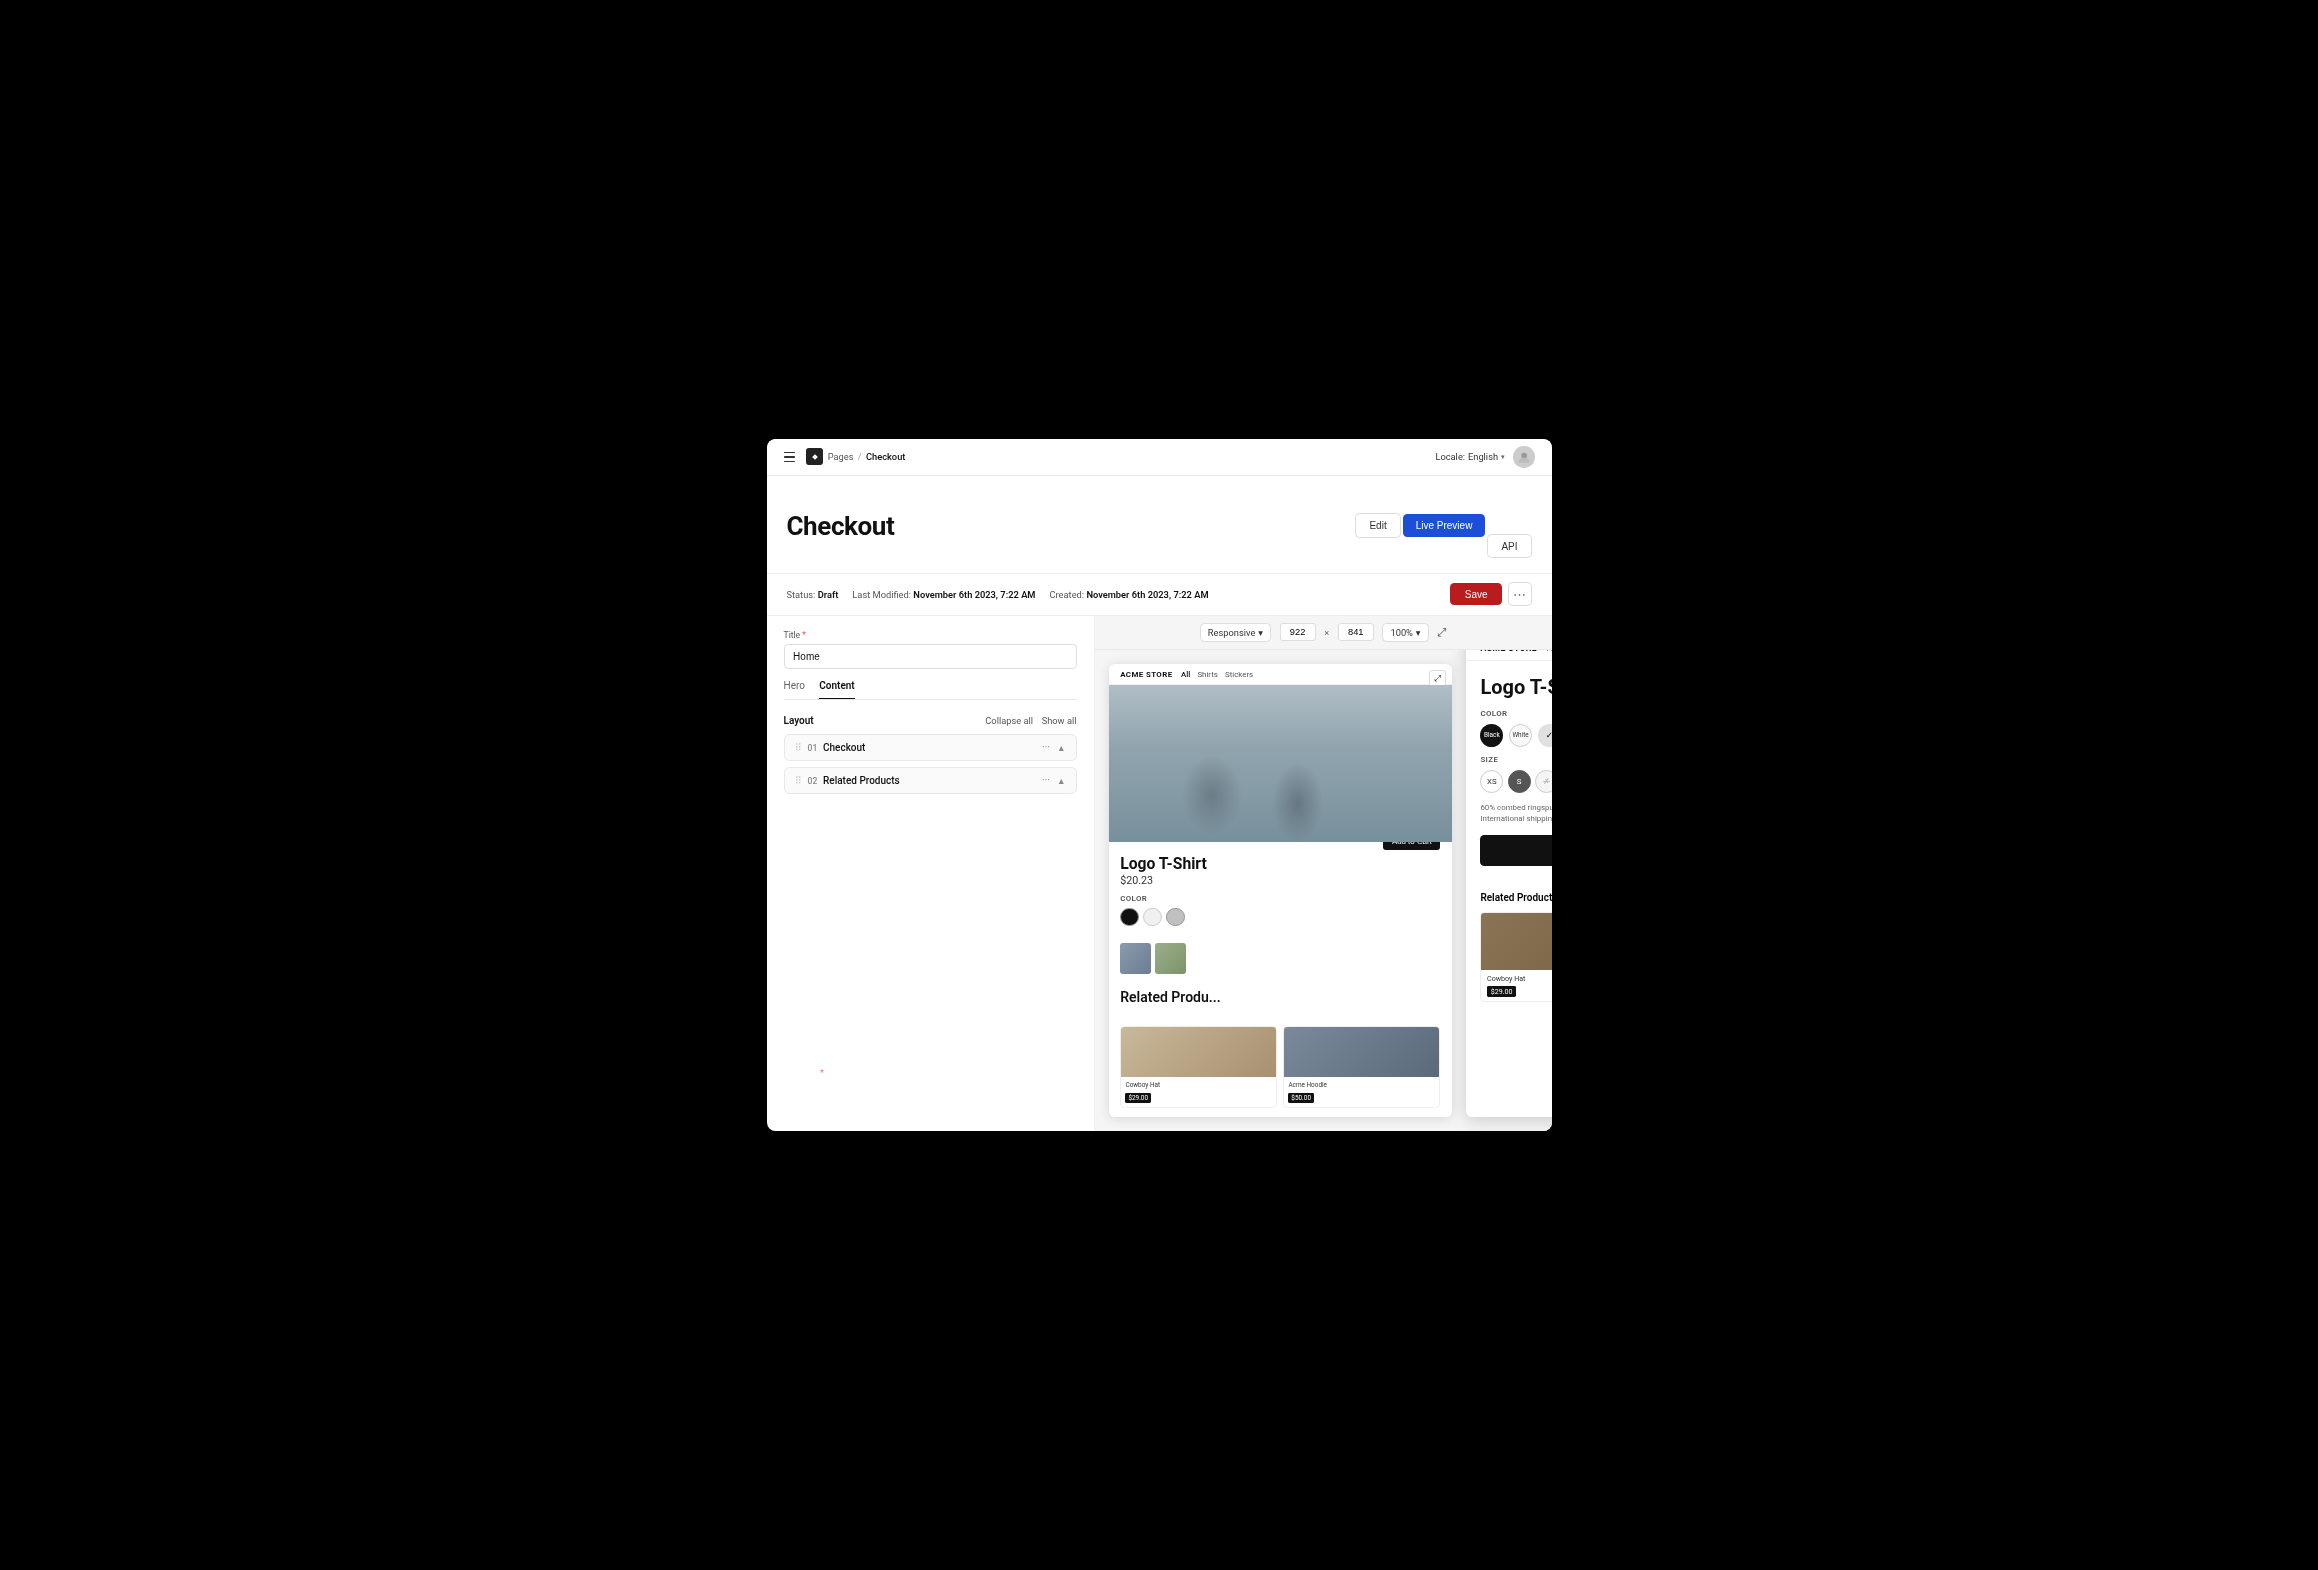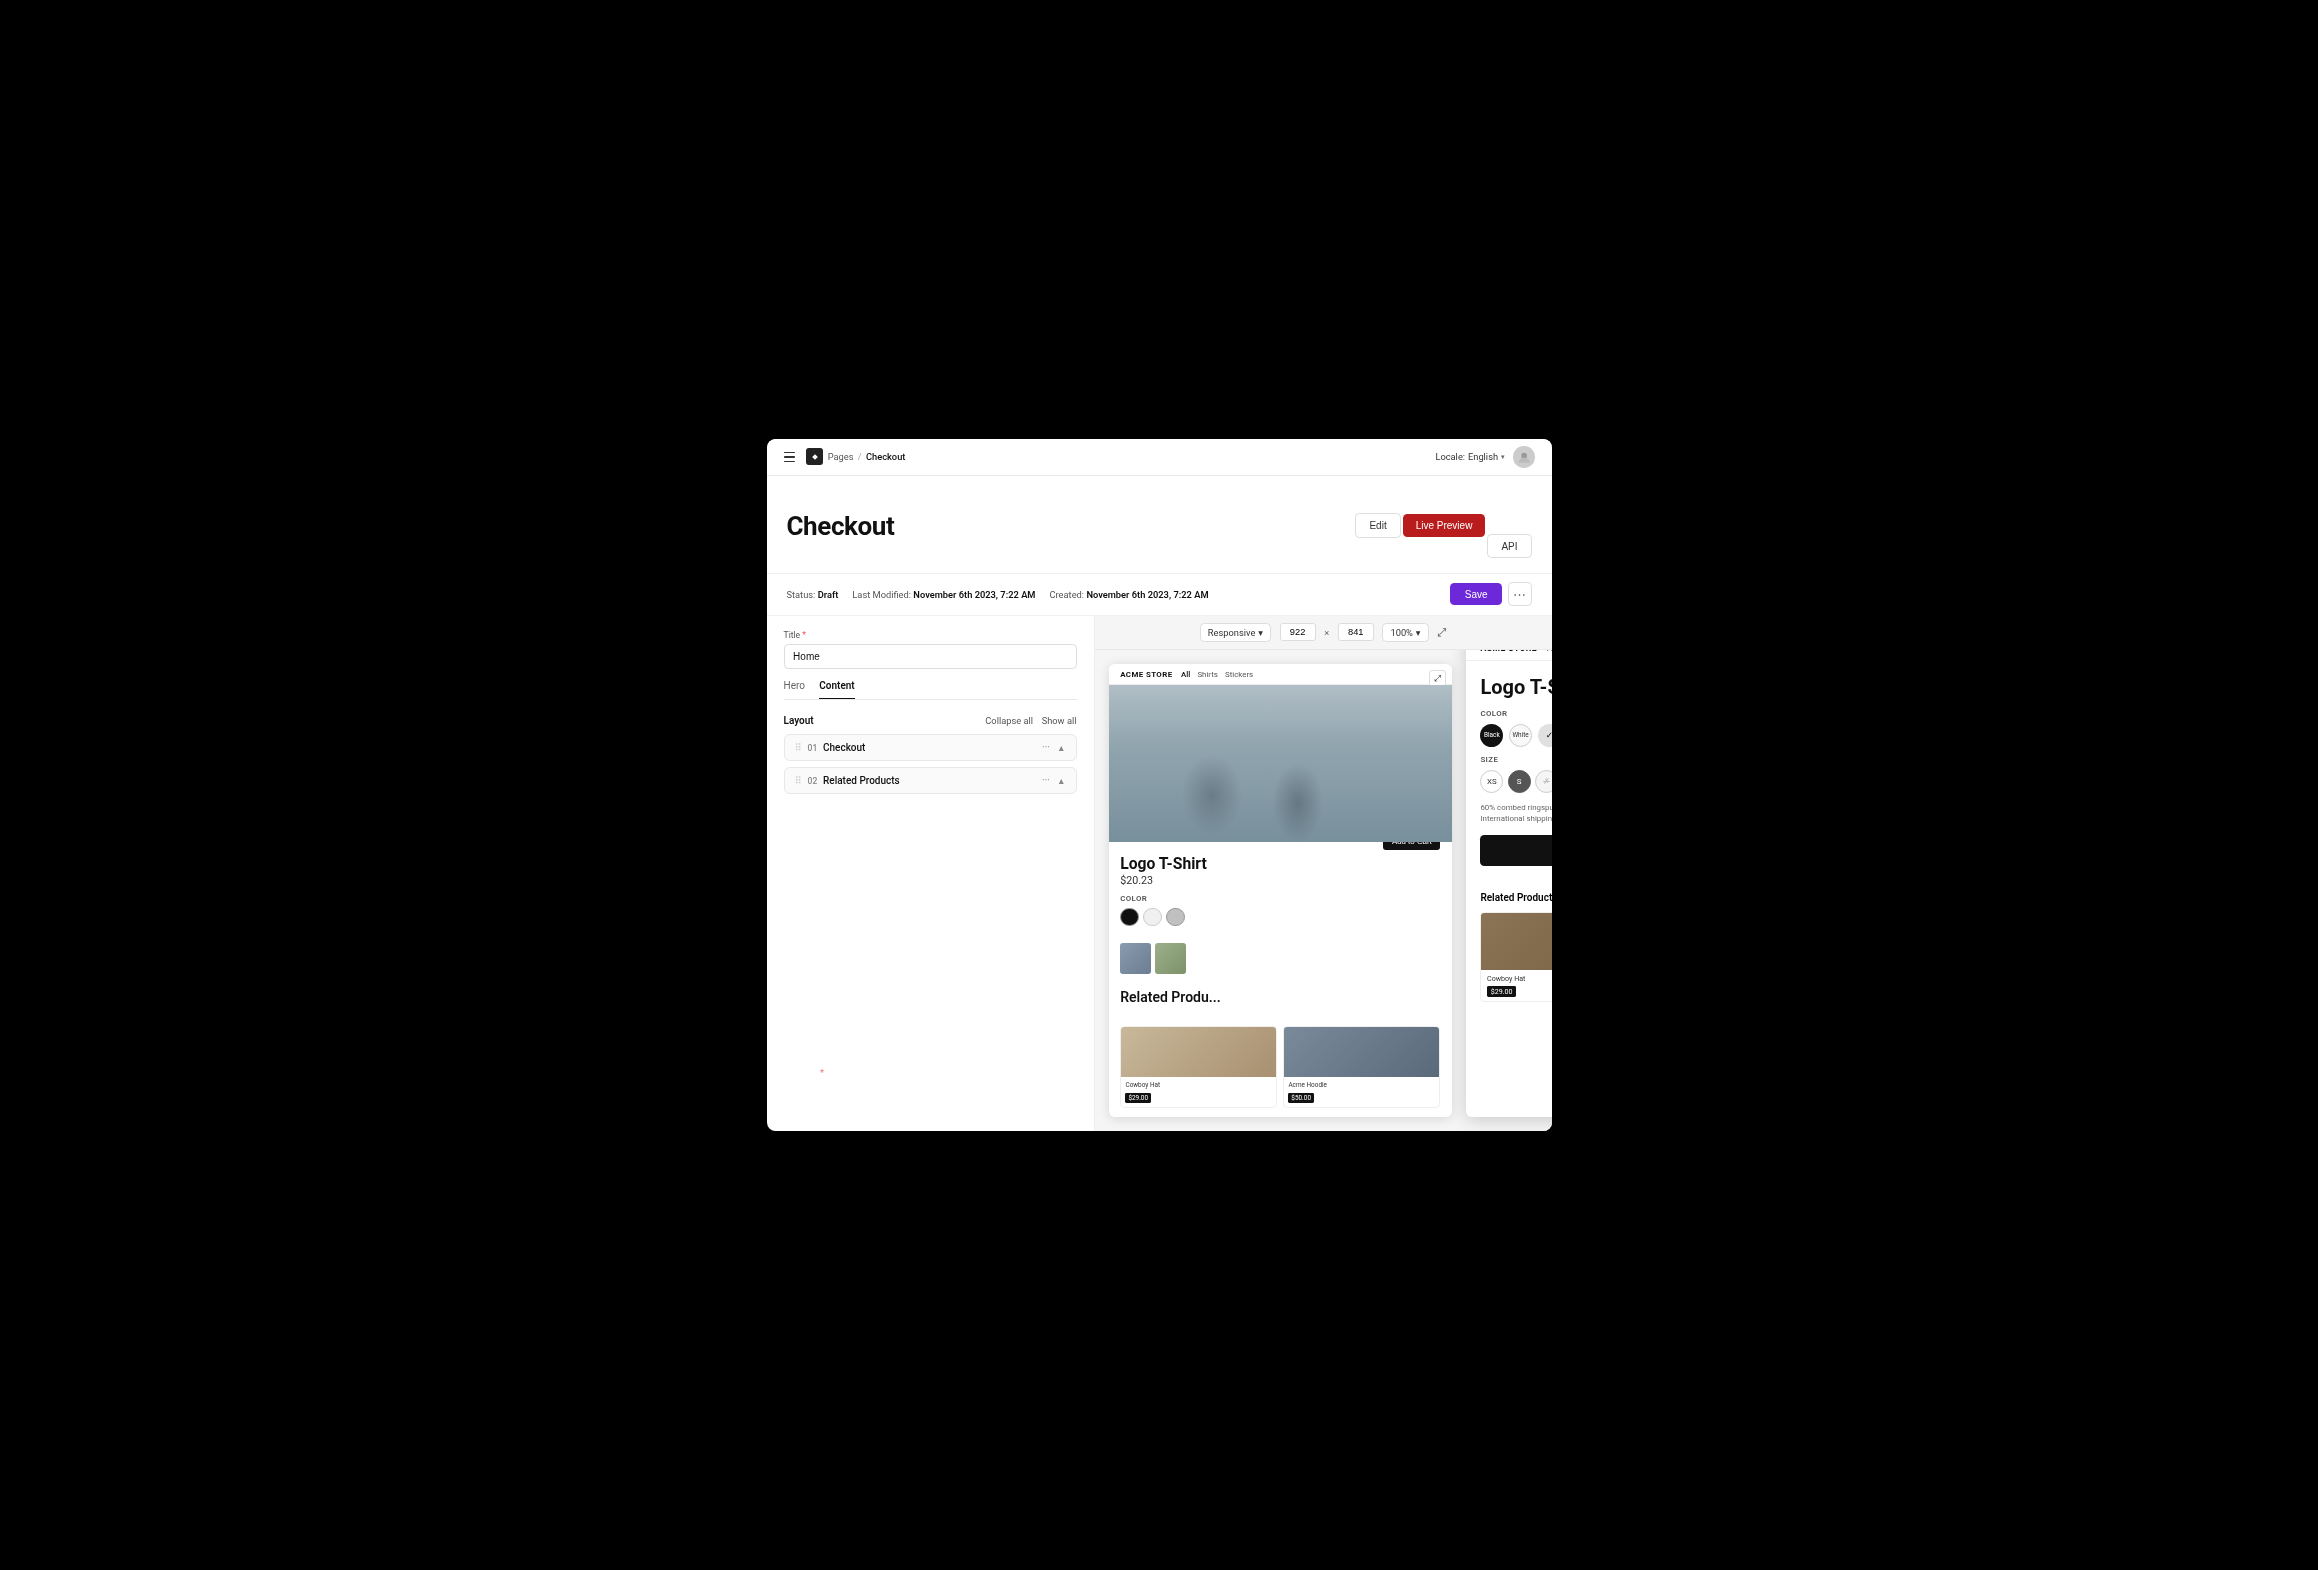--- a/index.html
+++ b/index.html
@@ -113,21 +113,21 @@
     .btn-edit {
       background: #fff;
       border: 0.7px solid #ddd;
       border-radius: 4.3px;
       padding: 5.7px 13px;
       font-size: 10px;
       color: #333;
       cursor: pointer;
     }
     .btn-live-preview {
-      background: #b91c1c;
+      background: #1d4ed8;
       border: none;
       border-radius: 4.3px;
       padding: 5.7px 13px;
       font-size: 10px;
       color: #fff;
       cursor: pointer;
       font-weight: 500;
     }
     .btn-api {
       background: #fff;
@@ -149,21 +149,21 @@
     }
     .status-item { font-size: 9.3px; color: #555; }
     .status-item strong { color: #111; font-weight: 600; }
     .status-actions {
       margin-left: auto;
       display: flex;
       align-items: center;
       gap: 5.7px;
     }
     .btn-save {
-      background: #6d28d9;
+      background: #b91c1c;
       color: #fff;
       border: none;
       border-radius: 4.3px;
       padding: 5.7px 14.3px;
       font-size: 10px;
       font-weight: 500;
       cursor: pointer;
     }
     .btn-more {
       background: #fff;

